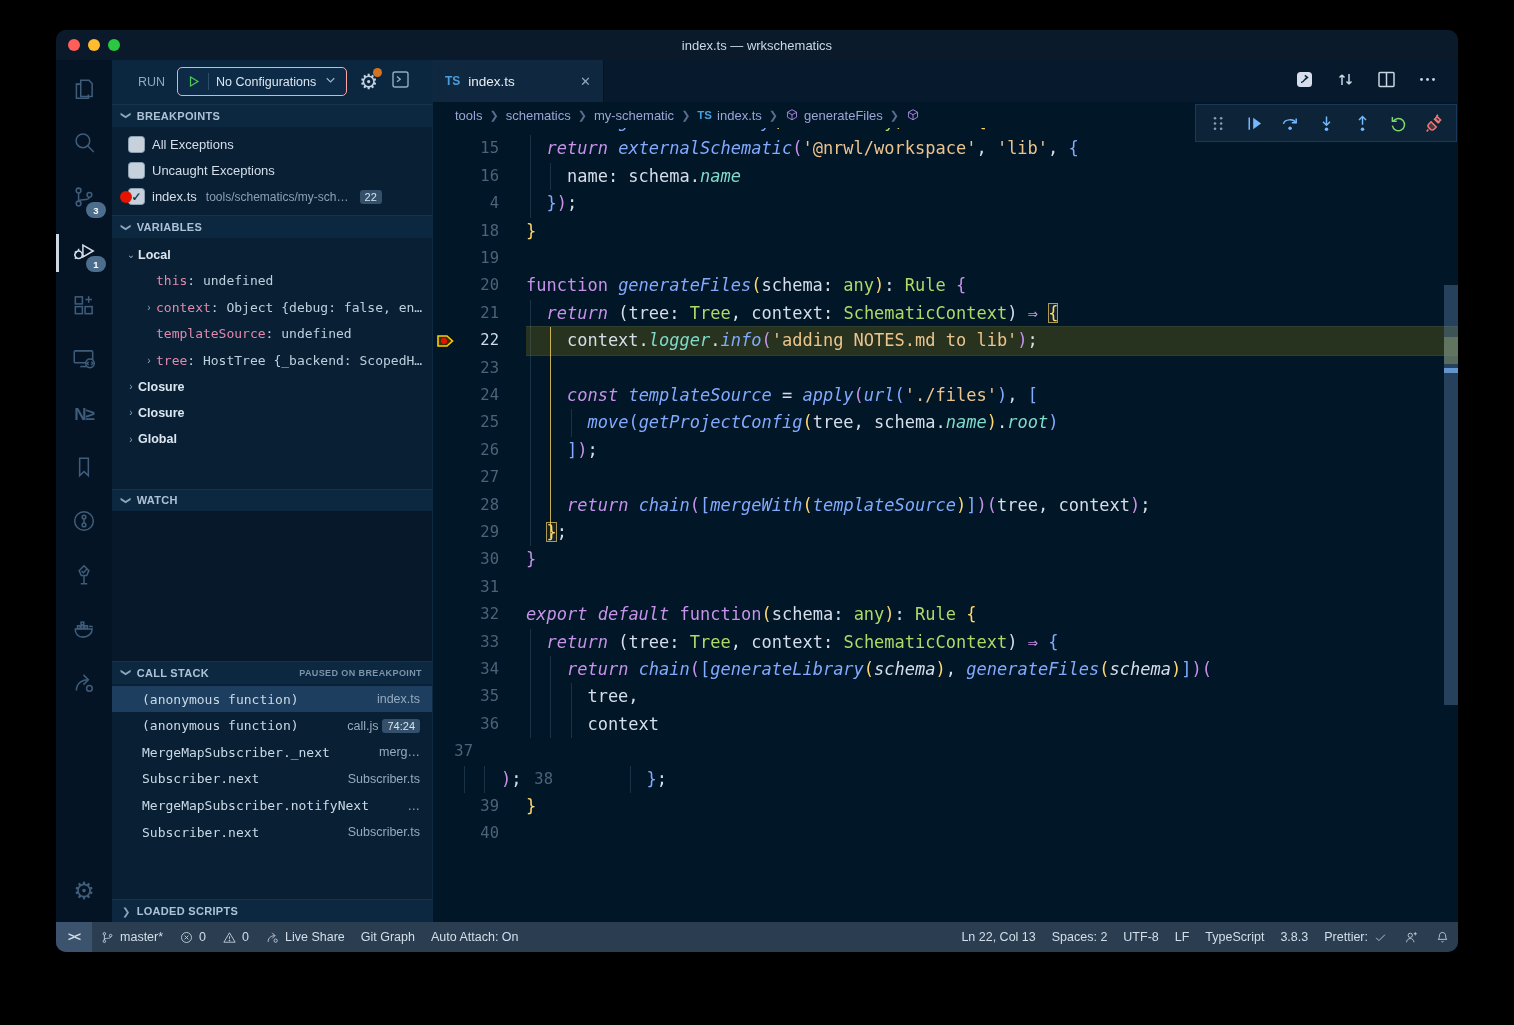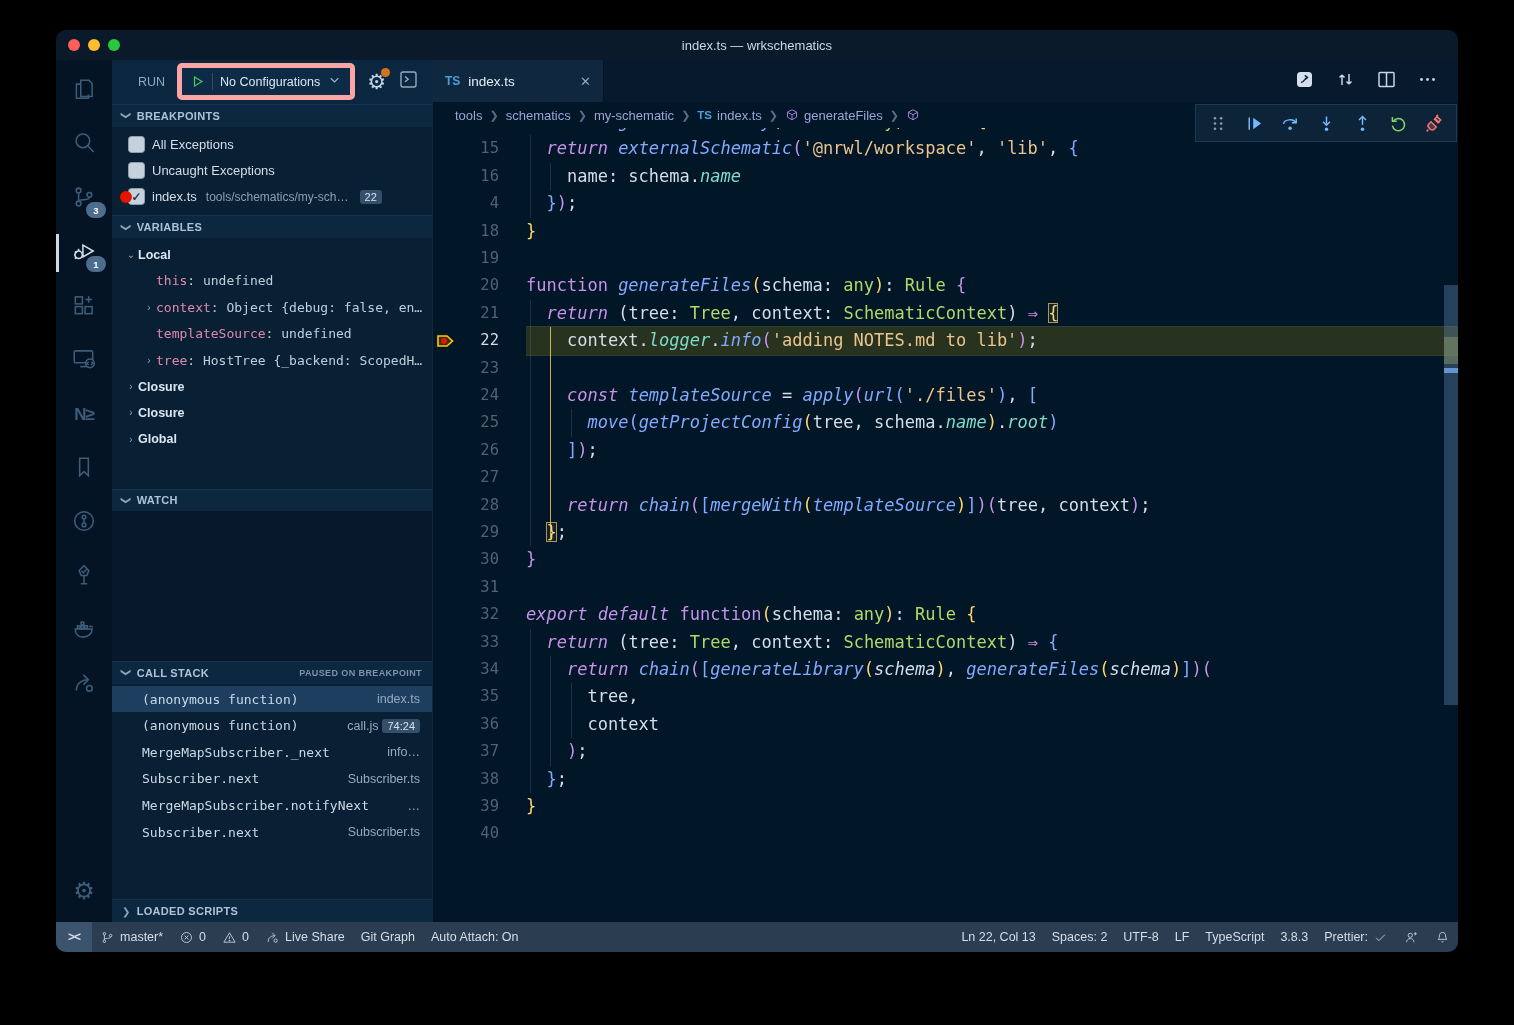--- a/index.html
+++ b/index.html
@@ -21,21 +21,21 @@
   .aitem.active::before{content:"";position:absolute;left:-4px;top:4px;bottom:4px;width:3px;background:#cfd9e4;}
   .aitem.active .box{position:absolute;inset:3px 4px;border:1px solid #2e5273;background:#0b2740;z-index:-1;}
   .badge{position:absolute;right:2px;bottom:4px;min-width:16px;height:16px;border-radius:9px;background:#4d6d8d;
     color:#fff;font-size:9.5px;font-weight:bold;display:flex;align-items:center;justify-content:center;padding:0 2px;}
   .nxtxt{font-size:17px;font-weight:bold;letter-spacing:-1px;}
   .abar .spacer{flex:1;}
   
   .sidebar{width:320px;background:#8b5cf6;border-right:1px solid #0d2a42;display:flex;flex-direction:column;color:#d6deeb;}
   .runbar{height:44px;display:flex;align-items:center;padding-left:26px;gap:12px;background:#0b2740;}
   .runlabel{color:#8fa8bf;font-size:12.5px;}
-  .runpill{height:27px;display:flex;align-items:center;border:5px solid #fca5a5;border-radius:5px;background:#0d2b46;padding:0 8px;gap:7px;}
+  .runpill{height:27px;display:flex;align-items:center;border:1px solid #fca5a5;border-radius:5px;background:#0d2b46;padding:0 8px;gap:7px;}
   .runpill svg{width:15px;height:15px;stroke:#4ec95c;fill:none;stroke-width:1.6;}
   .runpill .sep{width:1px;height:17px;background:#2e4d6b;}
   .runpill .cfg{font-size:12.5px;color:#dbe6f0;}
   .runpill .chev svg{stroke:#9fb3c8;}
   .geari{position:relative;color:#c4d3e1;font-size:21px;line-height:21px;}
   .geari em{position:absolute;right:-4px;top:-3px;width:9px;height:9px;border-radius:50%;background:#d1731f;}
   .consolei svg{width:21px;height:21px;stroke:#94aabf;fill:none;stroke-width:1.4;}
   .sechead{height:22px;display:flex;align-items:center;gap:6px;padding:0 10px;background:#0c2841;
     border-top:1px solid #16324d;font-size:11px;font-weight:bold;letter-spacing:.3px;color:#aec2d6;}
   .sechead .right{margin-left:auto;font-size:9px;color:#7e93a9;letter-spacing:.4px;font-weight:bold;}
@@ -322,21 +322,21 @@
             <span class="csfn">(anonymous function)</span>
             <span class="csfile">index.ts</span>
           </div>
           <div class="csrow">
             <span class="csfn">(anonymous function)</span>
             <span class="csfile">call.js</span>
             <span class="sbbadge">74:24</span>
           </div>
           <div class="csrow">
             <span class="csfn">MergeMapSubscriber._next</span>
-            <span class="csfile">info…</span>
+            <span class="csfile">merg…</span>
           </div>
           <div class="csrow">
             <span class="csfn">Subscriber.next</span>
             <span class="csfile">Subscriber.ts</span>
           </div>
           <div class="csrow">
             <span class="csfn">MergeMapSubscriber.notifyNext</span>
             <span class="csfile">…</span>
           </div>
           <div class="csrow">
@@ -466,26 +466,26 @@
           <div class="cl" style="position: absolute; top: 565.4px; left: 0px; right: 0px;">
             <span class="glyph"></span>
             <span class="ln">35</span>
             <span class="lc"><span class="tk-va">      tree</span><span class="tk-va">,</span><span class="guide" style="left: 4px;"></span><span class="guide" style="left: 24.46px;"></span><span class="guide" style="left: 44.92px;"></span></span>
           </div>
           <div class="cl" style="position: absolute; top: 592.8px; left: 0px; right: 0px;">
             <span class="glyph"></span>
             <span class="ln">36</span>
             <span class="lc"><span class="tk-va">      context</span><span class="guide" style="left: 4px;"></span><span class="guide" style="left: 24.46px;"></span><span class="guide" style="left: 44.92px;"></span></span>
           </div>
-          <div class="cl" style="position: absolute; top: 620.2px; left: 0px; right: 0px;">
+          <div class="cl" style="position: absolute; top: 620.2px; left: 0px; right: 0px; flex-direction: column;">
             <span class="glyph"></span>
             <span class="ln">37</span>
             <span class="lc"><span class="tk-va">    </span><span class="tk-b2">)</span><span class="tk-va">;</span><span class="guide" style="left: 4px;"></span><span class="guide" style="left: 24.46px;"></span></span>
           </div>
-          <div class="cl" style="position: absolute; top: 647.6px; left: 0px; right: 0px;">
+          <div class="cl" style="position: absolute; top: 647.6px; left: 8px; right: 0px; gap: 46px;">
             <span class="glyph"></span>
             <span class="ln">38</span>
             <span class="lc"><span class="tk-va">  </span><span class="tk-b3">}</span><span class="tk-va">;</span><span class="guide" style="left: 4px;"></span></span>
           </div>
           <div class="cl" style="position: absolute; top: 675px; left: 0px; right: 0px;">
             <span class="glyph"></span>
             <span class="ln">39</span>
             <span class="lc"><span class="tk-b1">}</span></span>
           </div>
           <div class="cl" style="position: absolute; top: 702.4px; left: 0px; right: 0px;">

